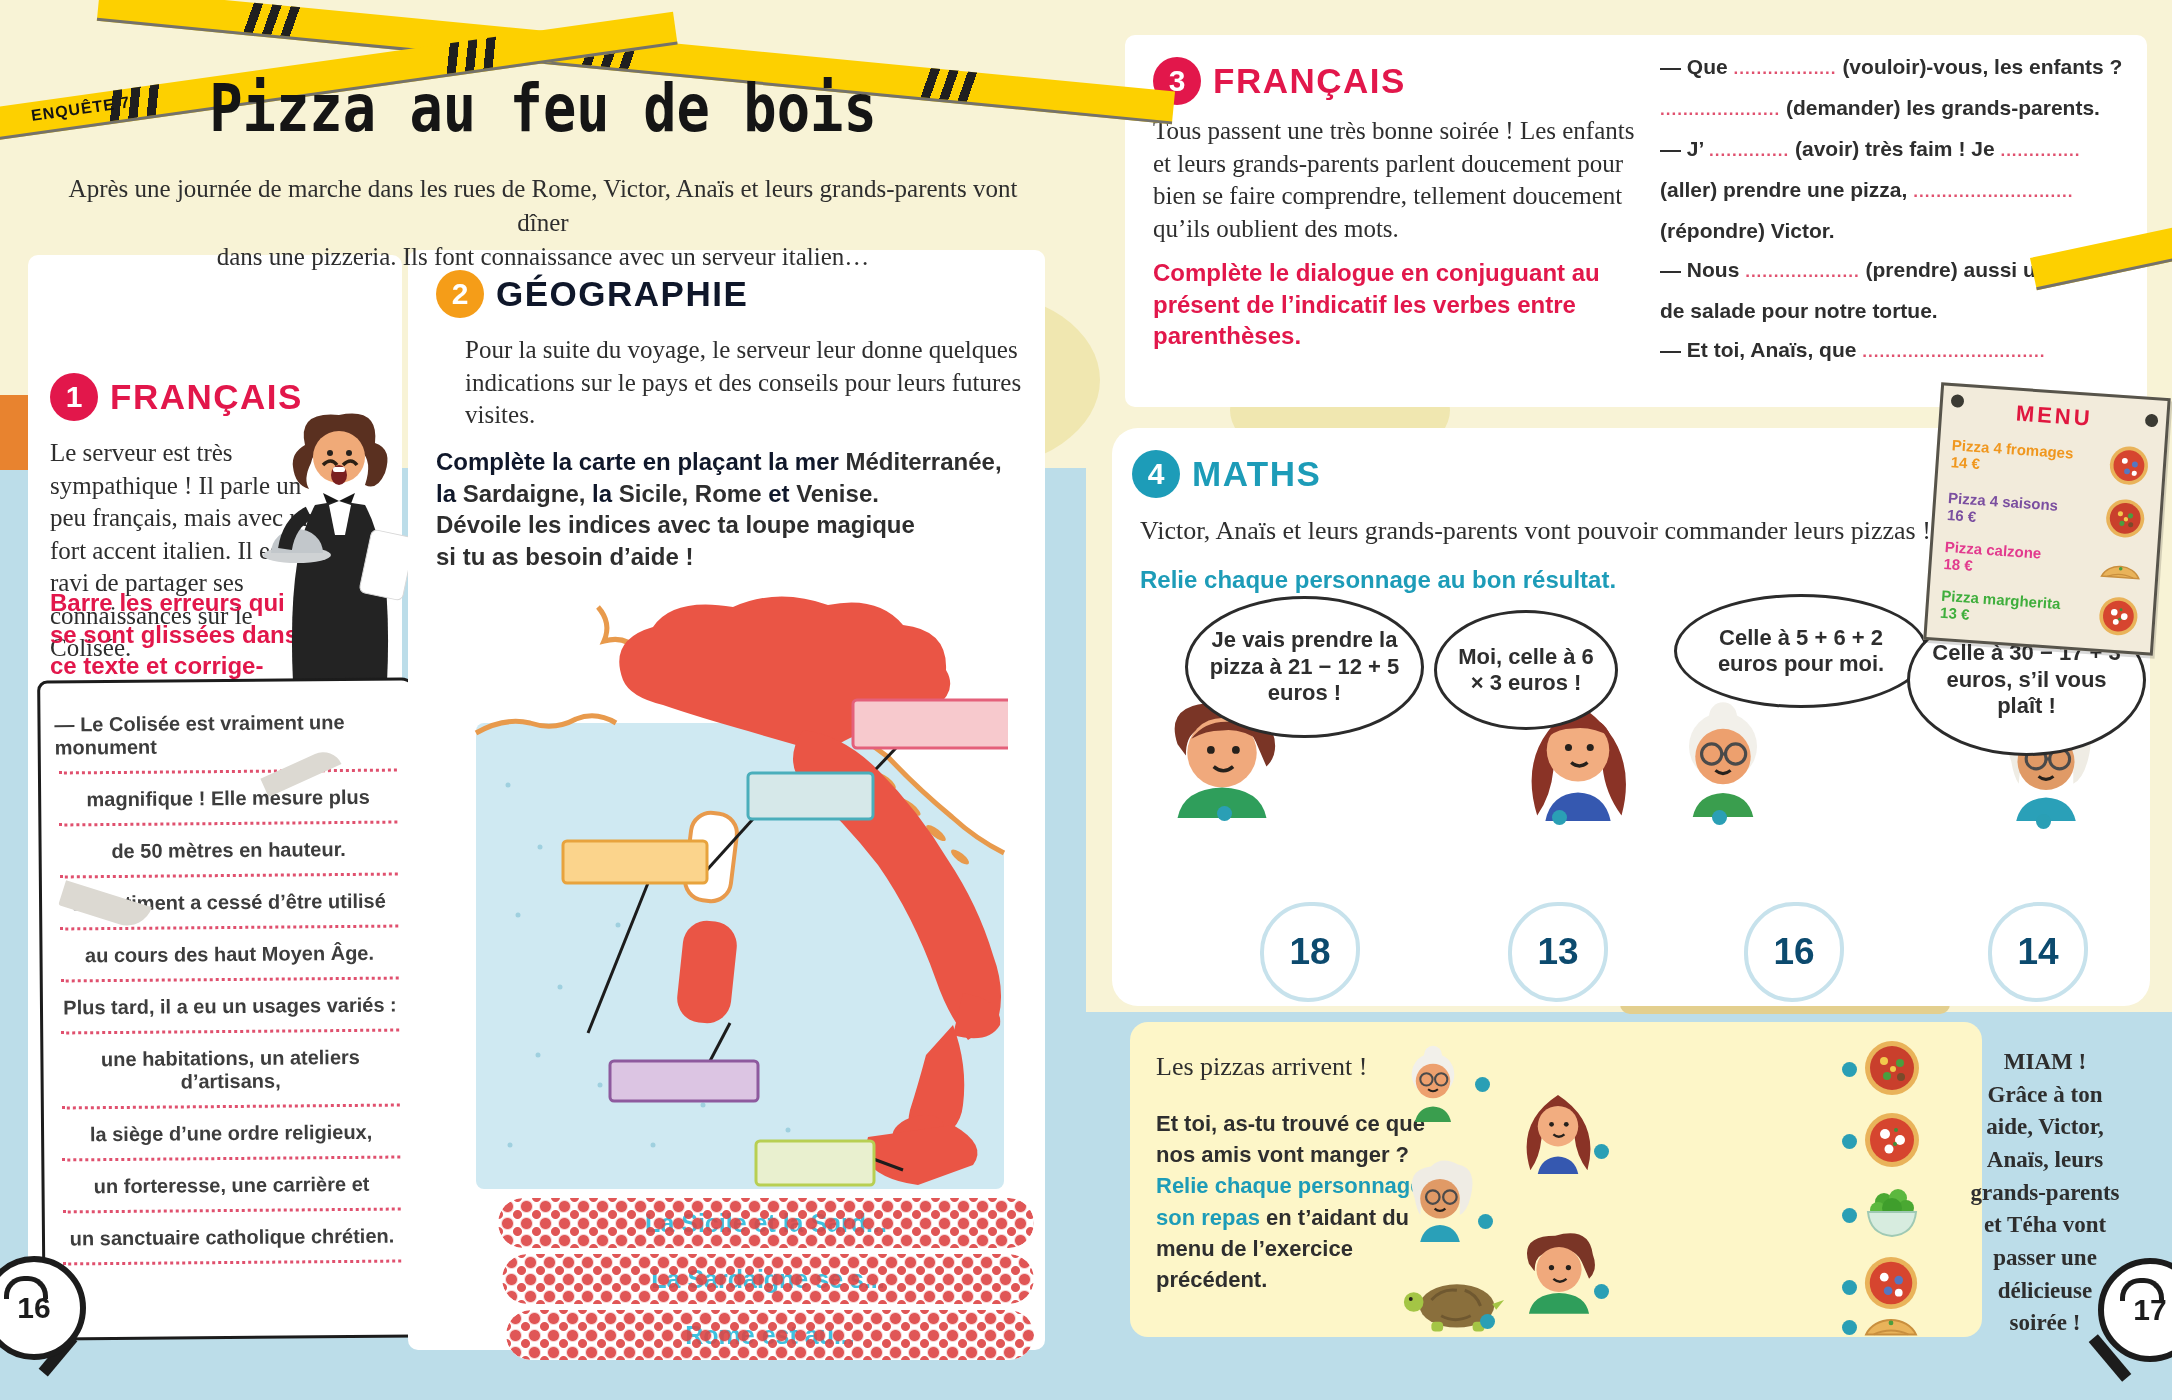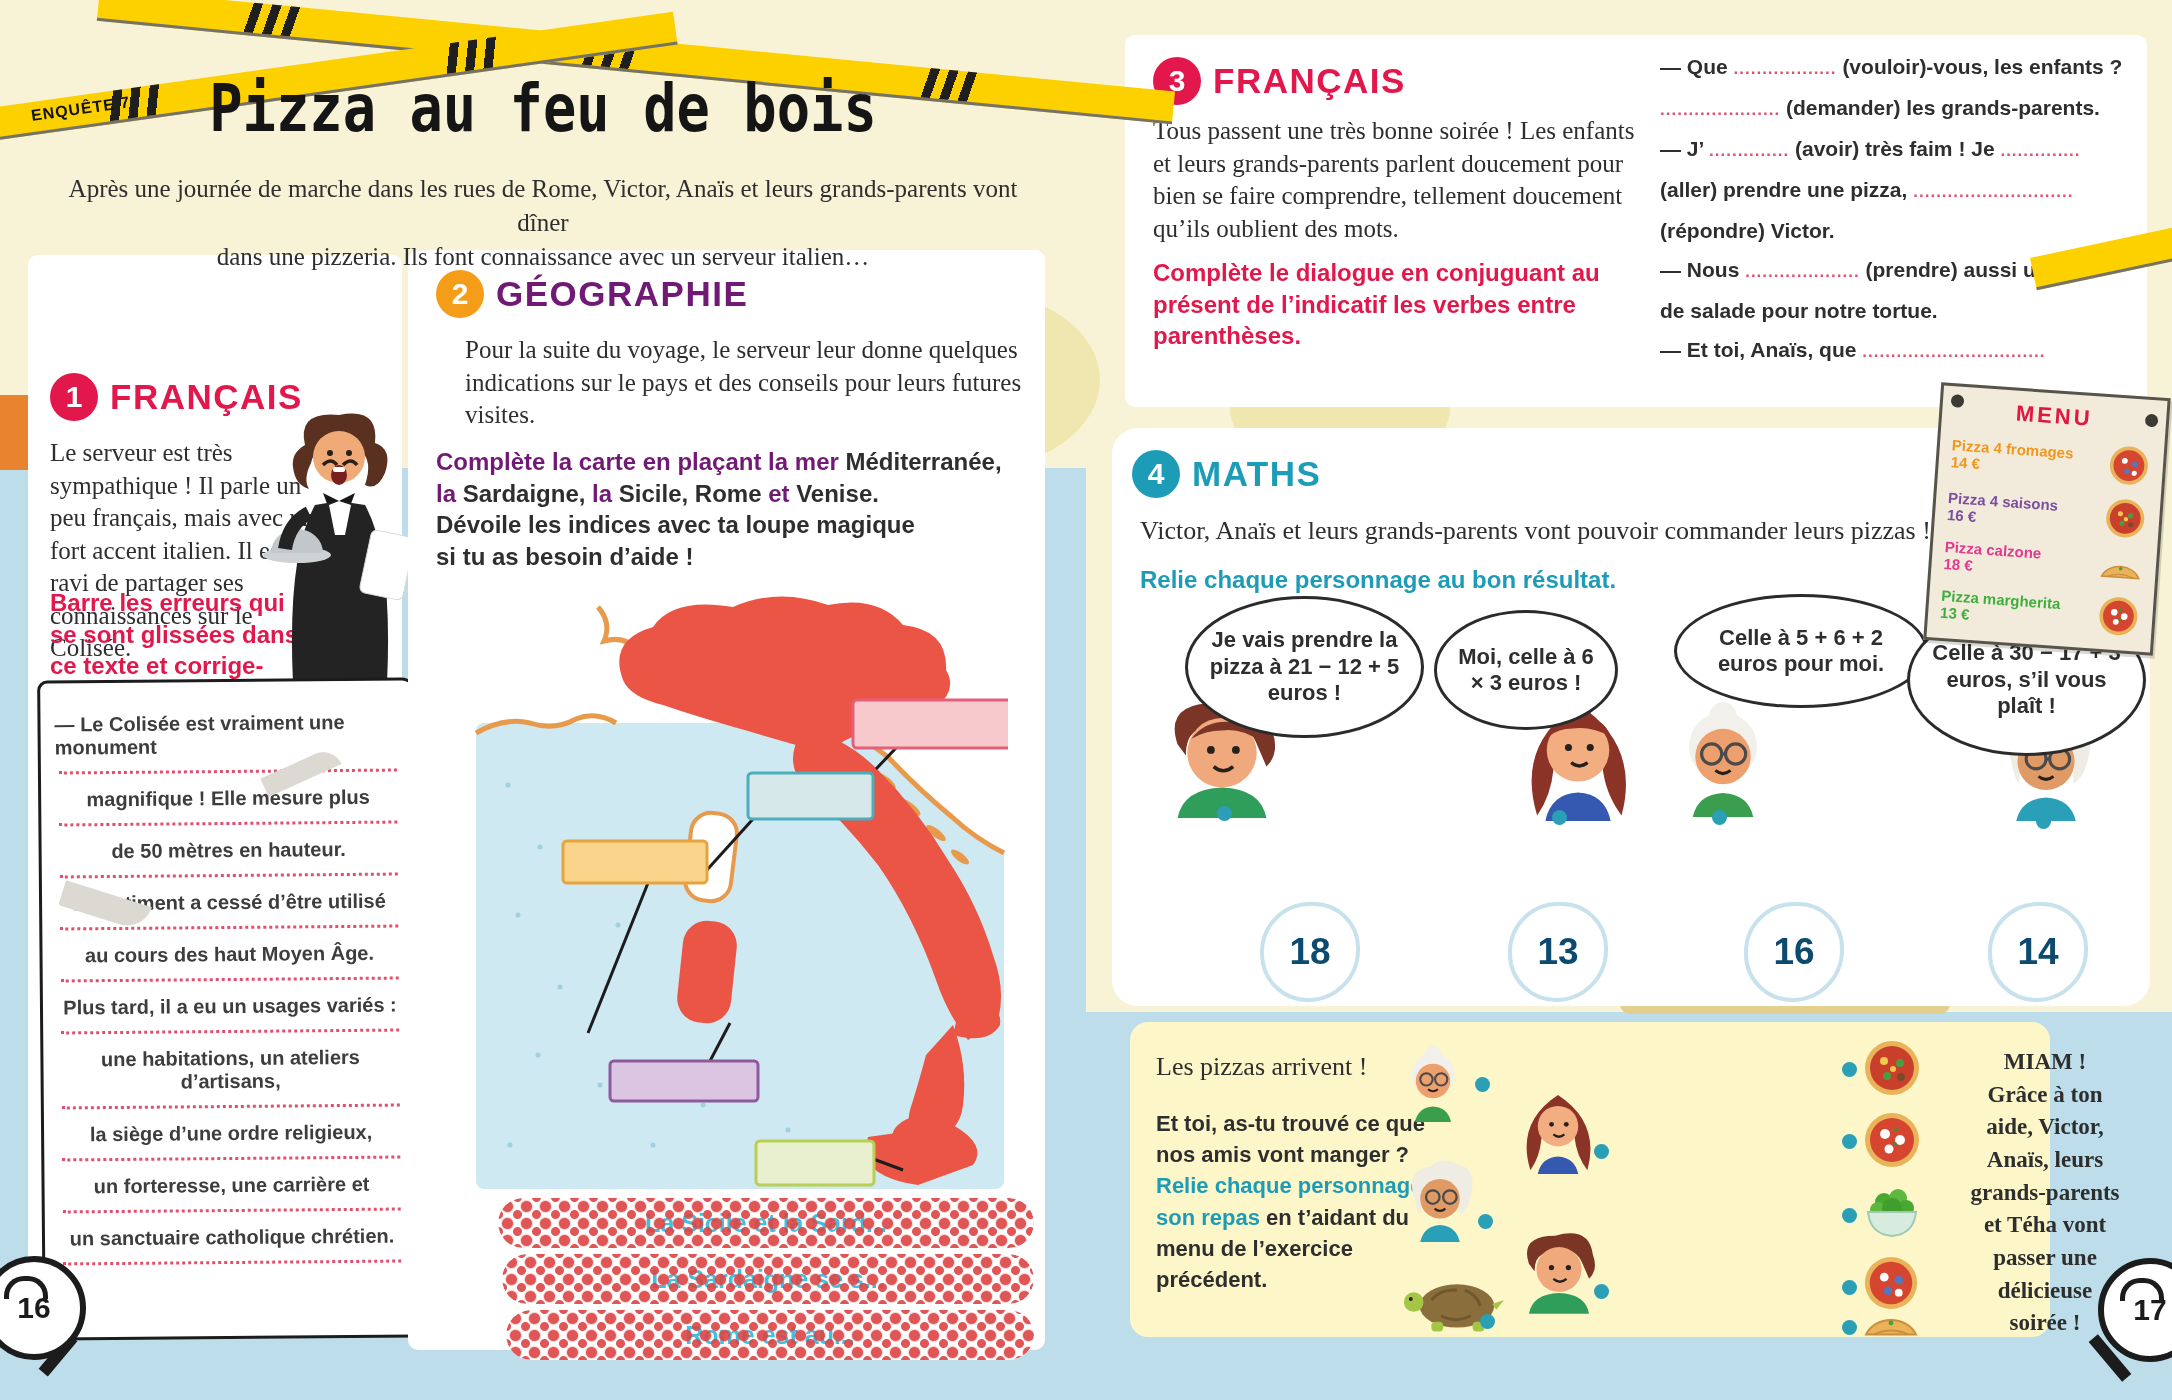--- a/index.html
+++ b/index.html
@@ -17,21 +17,21 @@
     background:repeating-linear-gradient(104deg,transparent 0 150px,#1f1f1f 150px 159px,transparent 159px 168px,#1f1f1f 168px 177px,transparent 177px 186px,#1f1f1f 186px 195px,transparent 195px 330px);}
   .tape-label{position:absolute;left:70px;top:5px;font-weight:bold;font-size:16px;
     letter-spacing:1px;color:#131313;z-index:4;}
   
   .panel{position:absolute;background:#fff;border-radius:10px;z-index:2;}
   .sec-head{display:flex;align-items:center;gap:12px;}
   .numbadge{width:48px;height:48px;border-radius:50%;color:#fff;font-weight:bold;
     font-size:30px;display:flex;align-items:center;justify-content:center;}
   .sec-title{font-weight:bold;font-size:35px;letter-spacing:1.5px;}
   .c-red{color:#e2174b;} .bg-red{background:#e2174b;}
-  .c-orange{color:#701a75;} .bg-orange{background:#f59d18;}
+  .c-orange{color:#0f172a;} .bg-orange{background:#f59d18;}
   .c-teal{color:#1d9cb8;} .bg-teal{background:#1d9cb8;}
   .serif{font-family:"Liberation Serif",serif;color:#2e2e2e;}
   .body-txt{font-size:25px;line-height:1.3;}
   .inst{font-weight:bold;font-size:24px;line-height:1.32;}
   
   .paper{position:absolute;background:#fff;border:3px solid #1c1c1c;
     border-radius:10px 16px 8px 14px;transform:rotate(-0.5deg);padding:24px 14px 10px;}
   .paper-line{font-weight:bold;font-size:20px;color:#3d3d3d;text-align:center;
     padding-top:6px;}
   .paper-rule{border-bottom:3px dotted #e0506e;margin:12px 4px 8px;}
@@ -346,21 +346,21 @@
           <circle cx="30" cy="30" r="21" fill="#d6452f"></circle>
           <circle cx="24" cy="25" r="4.5" fill="#fff"></circle>
           <circle cx="38" cy="30" r="4.5" fill="#fff"></circle>
           <circle cx="27" cy="38" r="4" fill="#fff"></circle>
           <circle cx="33" cy="21" r="2" fill="#3f8f3a"></circle>
           <circle cx="32" cy="34" r="2" fill="#3f8f3a"></circle>
         </svg>
     </div>
   </div>
 
-  <div class="ybox" style="left:1130px;top:1022px;width:920px;height:315px;">
+  <div class="ybox" style="left:1130px;top:1022px;width:852px;height:315px;">
     <div class="abs serif" style="left:26px;top:30px;font-size:26px;">Les pizzas arrivent !</div>
     <div class="abs ybox-inst" style="left:26px;top:86px;width:310px;">
       <span>Et toi, as-tu trouvé ce que nos amis vont manger ? </span><span class="c-teal">Relie chaque personnage à son repas</span><span> en t’aidant du menu de l’exercice précédent.</span>
     </div>
 
     <svg class="abs" style="left:262px;top:14px;" width="82" height="90" viewBox="0 0 100 100">
       <circle cx="50" cy="18" r="11" fill="#f2f0ea"></circle>
         <circle cx="50" cy="42" r="26" fill="#f2f0ea"></circle>
         <circle cx="50" cy="50" r="21" fill="#eda06e"></circle>
       <circle cx="42" cy="48" r="7.5" fill="none" stroke="#4a4a4a" stroke-width="2.5"></circle>

